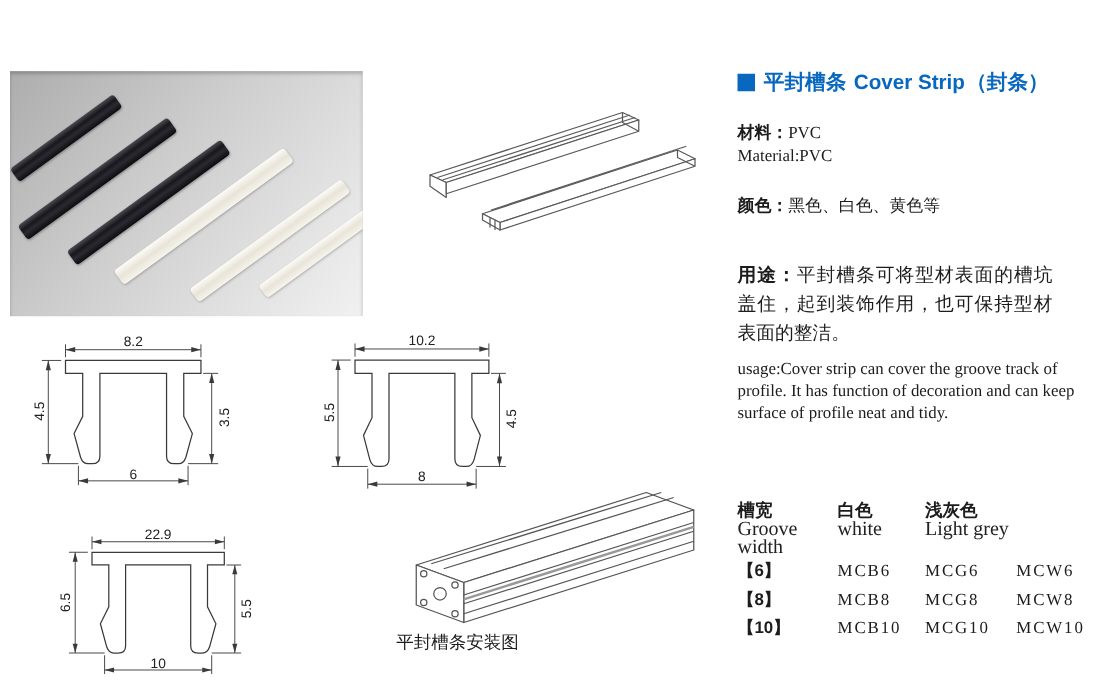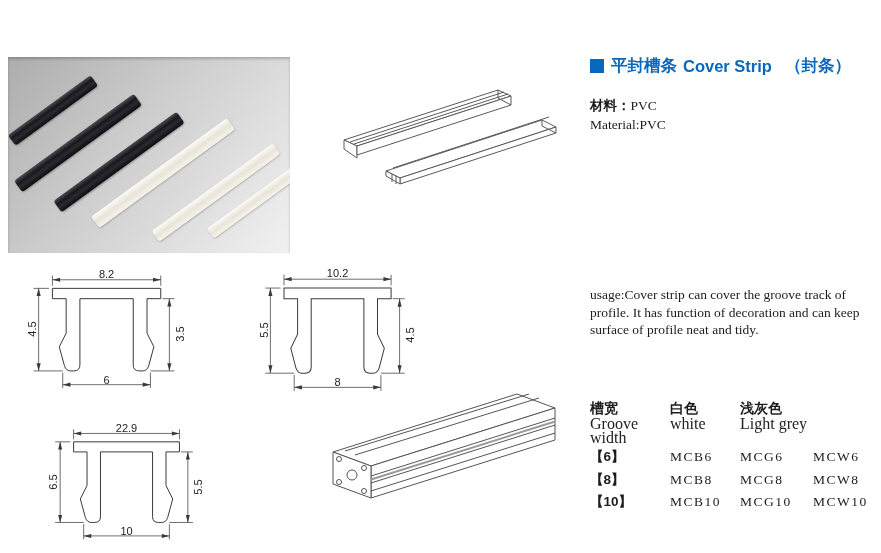--- a/index.html
+++ b/index.html
@@ -28,21 +28,21 @@
   .xsec path,.xsec polygon{vector-effect:non-scaling-stroke}
   .dim{position:absolute;font-family:"Liberation Sans",sans-serif;font-size:11px;color:#222;
        transform:translate(-50%,-50%);white-space:nowrap}
   .dim.rot{transform:translate(-50%,-50%) rotate(-90deg)}
 
   
   .sec-title{position:absolute;left:590px;top:55px;display:flex;align-items:center;
              font-family:"Liberation Sans",sans-serif;font-weight:bold;font-size:16.5px;color:#0867be;
              white-space:nowrap}
   .sq{width:14px;height:14px;background:#0867be;display:inline-block;margin-right:7px}
-  .sec-title .t-en{margin-left:6px;margin-right:13px}
+  .sec-title .t-en{margin-left:6px;margin-right:1px}
 
   .tline{position:absolute;left:590px;white-space:nowrap;font-size:13.5px;line-height:19px}
   .tline b{font-family:Liberation Serif, serif;font-size:13.5px}
   .para-zh{position:absolute;left:590px;top:209px;width:252px;font-size:15px;line-height:23px;text-align:justify}
   .para-zh b{font-family:"Liberation Sans",sans-serif;font-size:15px}
   .para-en{position:absolute;left:590px;top:286px;width:293px;font-size:13.5px;line-height:17.5px}
 
   
   .ptable{position:absolute;left:590px;top:399px;width:291px}
   .trow{display:grid;grid-template-columns:80px 70px 73px 68px}
@@ -183,35 +183,42 @@
         <path d="M66,103 L250,45" fill="none"></path>
         <circle cx="47" cy="87" r="5" fill="none"></circle>
         <circle cx="34" cy="71" r="2.5" fill="none"></circle>
         <circle cx="59" cy="80" r="2.5" fill="none"></circle>
         <circle cx="59" cy="103" r="2.5" fill="none"></circle>
         <circle cx="34" cy="94" r="2.5" fill="none"></circle>
       </g>
     </svg>
   </div>
   <div class="install-cap">
+    <div class="cap-zh">平封槽条安装图</div>
   </div>
 
   <div class="sec-title">
     <span class="sq"></span>
     <span class="t-zh">平封槽条</span>
     <span class="t-en">Cover Strip</span>
     <span class="t-sfx">（封条）</span>
   </div>
 
   <div class="tline" style="top:96px">
     <b>材料：</b><span>PVC</span>
   </div>
   <div class="tline" style="top:115px">Material:PVC</div>
 
-
+  <div class="tline" style="top:155px">
+    <b>颜色：</b><span>黑色、白色、黄色等</span>
+  </div>
+
+  <div class="para-zh">
+    <b>用途：</b><span>平封槽条可将型材表面的槽坑盖住，起到装饰作用，也可保持型材表面的整洁。</span>
+  </div>
   <div class="para-en">usage:Cover strip can cover the groove track of profile. It has function of decoration and can keep surface of profile neat and tidy.</div>
 
   <div class="ptable">
     <div class="trow">
       <div>
         <div class="th-zh">槽宽</div>
         <div class="th-en">Groove width</div>
       </div>
       <div>
         <div class="th-zh">白色</div>

